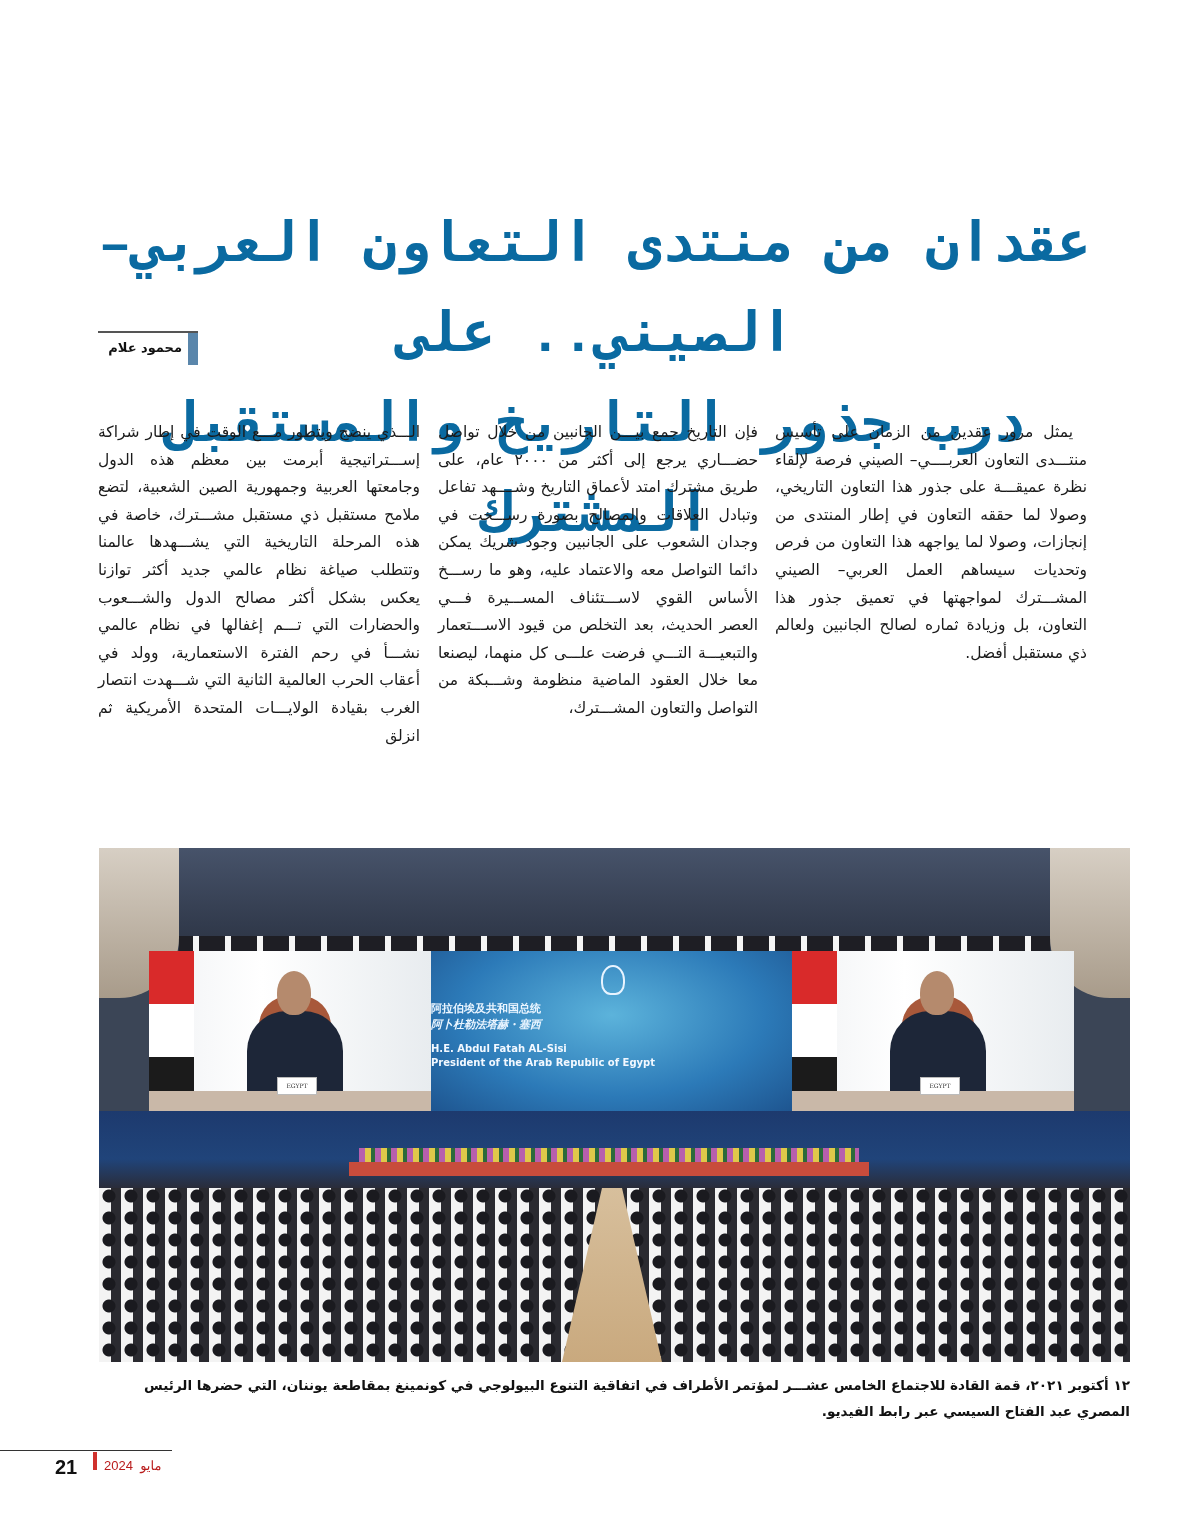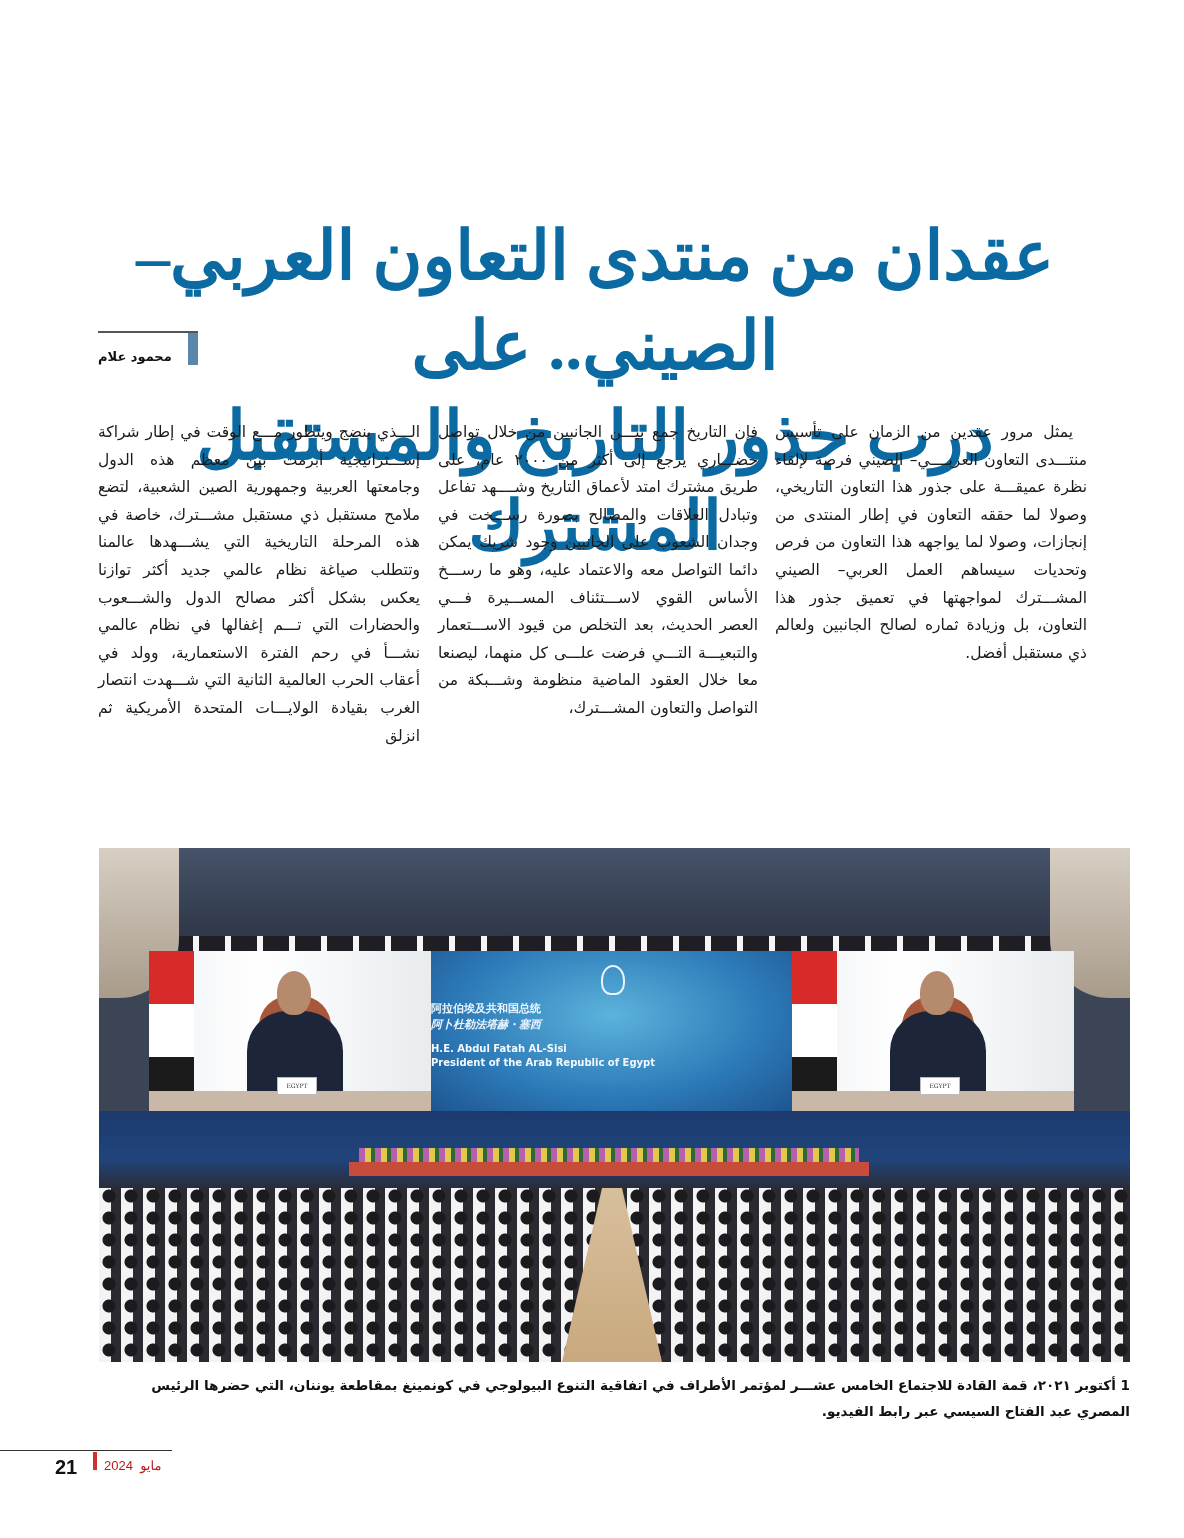--- a/index.html
+++ b/index.html
@@ -3,32 +3,32 @@
   <meta charset="utf-8">
   <style>
     html, body { margin: 0; padding: 0; background: #ffffff; }
     body {
       width: 1184px; height: 1538px; position: relative; overflow: hidden;
       font-family: "DejaVu Sans", sans-serif; color: #1a1a1a;
     }
     .title {
       position: absolute; left: 90px; top: 165px; width: 1010px;
       direction: rtl; text-align: center;
-      color: #0a6aa1; font-weight: bold; font-size: 68px; line-height: 90px;
-      font-family: Liberation Serif, serif; letter-spacing: 0px;
+      color: #0a6aa1; font-weight: bold; font-size: 55px; line-height: 90px;
+      font-family: Liberation Mono, monospace; letter-spacing: 0px;
     }
     .byline-rule {
       position: absolute; left: 98px; top: 331px; width: 100px; height: 2px; background: #555;
     }
     .byline-bar {
       position: absolute; left: 188px; top: 333px; width: 10px; height: 32px; background: #5a86ab;
     }
     .byline {
-      position: absolute; left: 98px; top: 340px; width: 84px; direction: rtl; text-align: left;
-      font-size: 13px; font-weight: bold; color: #111; margin-top: 9px;
+      position: absolute; left: 98px; top: 340px; width: 84px; direction: rtl; text-align: right;
+      font-size: 13px; font-weight: bold; color: #111;
     }
     .col {
       position: absolute; top: 419px; direction: rtl; text-align: justify; text-align-last: right;
       font-size: 15.5px; line-height: 27.6px; color: #1a1a1a;
       font-family: "DejaVu Sans", sans-serif;
     }
     .col p { margin: 0; }
     .col p.indent { text-indent: 14px; }
     .col-1 { left: 775px; width: 312px; }
     .col-2 { left: 438px; width: 320px; }
@@ -141,20 +141,20 @@
     <div class="nameplate">EGYPT</div>
   </div>
 
   <div class="stage"></div>
   <div class="flowers"></div>
   <div class="stage-front"></div>
   <div class="audience"></div>
   <div class="aisle"></div>
 </div>
 
-<div class="caption">1 أكتوبر ٢٠٢١، قمة القادة للاجتماع الخامس عشـــر لمؤتمر الأطراف في اتفاقية التنوع البيولوجي في كونمينغ بمقاطعة يوننان، التي حضرها الرئيس المصري عبد الفتاح السيسي عبر رابط الفيديو.</div>
+<div class="caption">١٢ أكتوبر ٢٠٢١، قمة القادة للاجتماع الخامس عشـــر لمؤتمر الأطراف في اتفاقية التنوع البيولوجي في كونمينغ بمقاطعة يوننان، التي حضرها الرئيس المصري عبد الفتاح السيسي عبر رابط الفيديو.</div>
 
 <div class="footer-rule"></div>
 <div class="page-num">21</div>
 <div class="footer-bar"></div>
 <div class="footer-date">
   <span>مايو</span>&nbsp;&nbsp;<span>2024</span>
 </div>
 
 </body></html>

